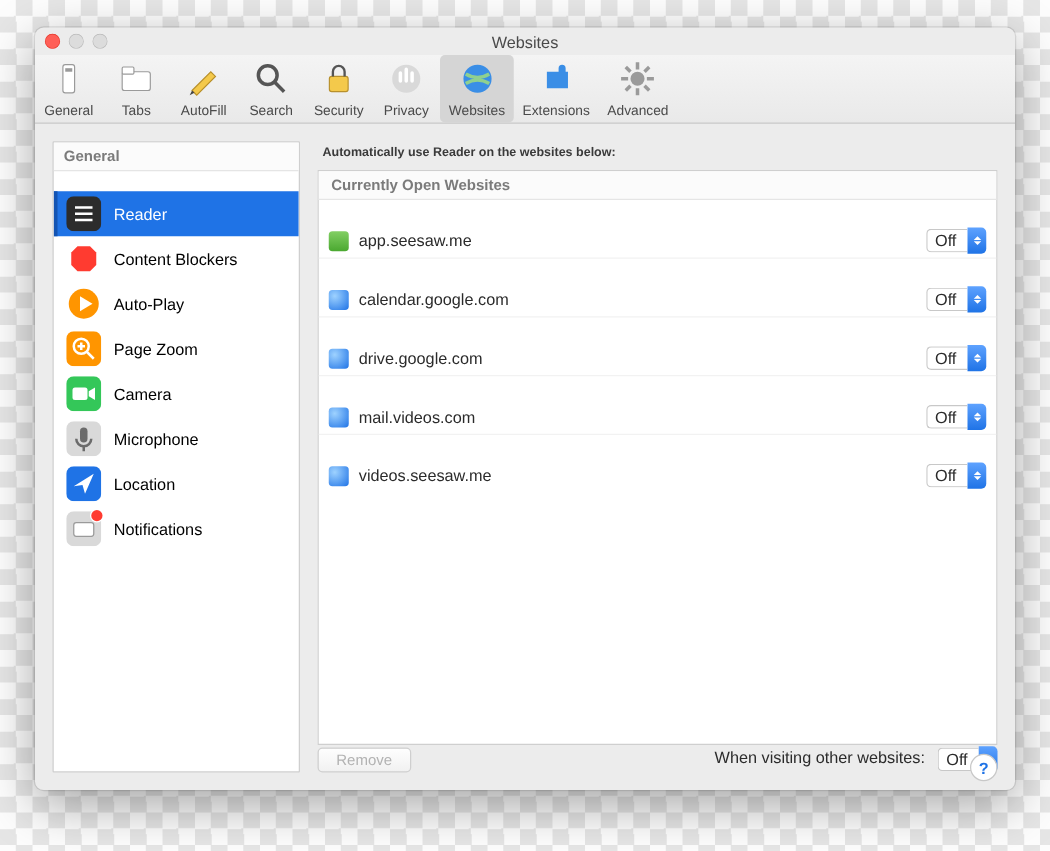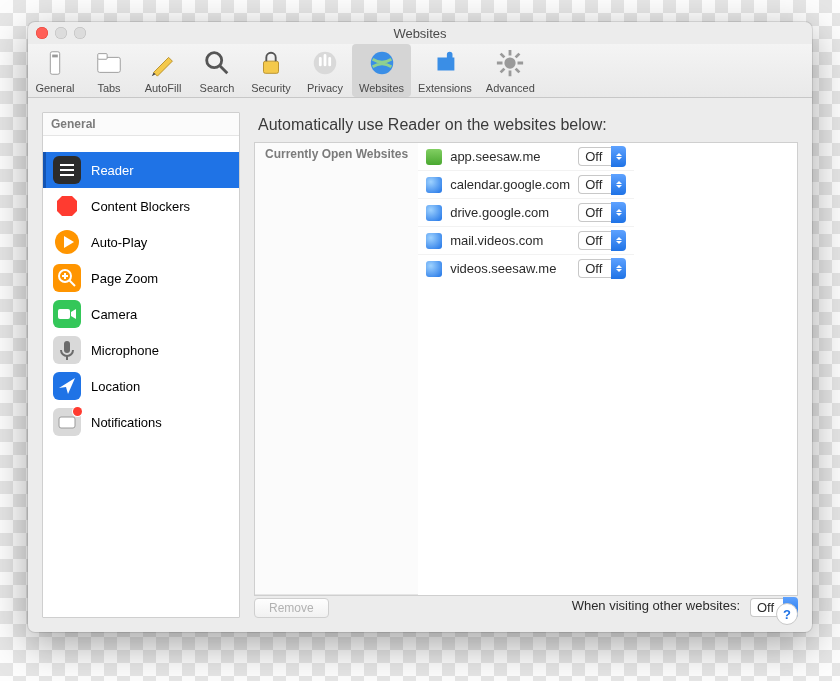--- a/index.html
+++ b/index.html
@@ -115,46 +115,47 @@
   .side-item .ico svg { width:28px; height:28px; }
 
   
   .pane {
     flex:1;
     display:flex;
     flex-direction:column;
   }
   .pane h3 {
     margin:4px 0 8px 4px;
-    font-size:16px;
-    font-weight:400;
+    font-size:10px;
+    font-weight:700;
     color:#3a3a3a;
   }
   .table {
     flex:1;
     background:#fff;
     border:1px solid #cfcfcf;
     display:flex;
-    flex-direction:row;
+    flex-direction:column;
   }
   .table-head {
     padding:4px 10px;
     color:#7b7b7b;
     font-weight:600;
     font-size:12px;
     border-bottom:1px solid #e5e5e5;
     background:#fbfbfb;
   }
   .row {
     display:flex;
     align-items:center;
     height:27px;
     padding:0 8px;
     gap:8px;
     border-bottom:1px solid #f2f2f2;
+    margin-top:19px;
   }
   .row:last-child { border-bottom:none; }
   .fav { width:16px; height:16px; border-radius:3px; }
   .fav.green { background:linear-gradient(#82cf63,#4aa830); }
   .fav.globe { background:radial-gradient(circle at 30% 30%, #9ed2ff, #1f73e6); }
   .row-label { flex:1; color:#2b2b2b; }
   .select {
     display:flex; align-items:center; gap:0;
     height:19px; font-size:13px;
   }

